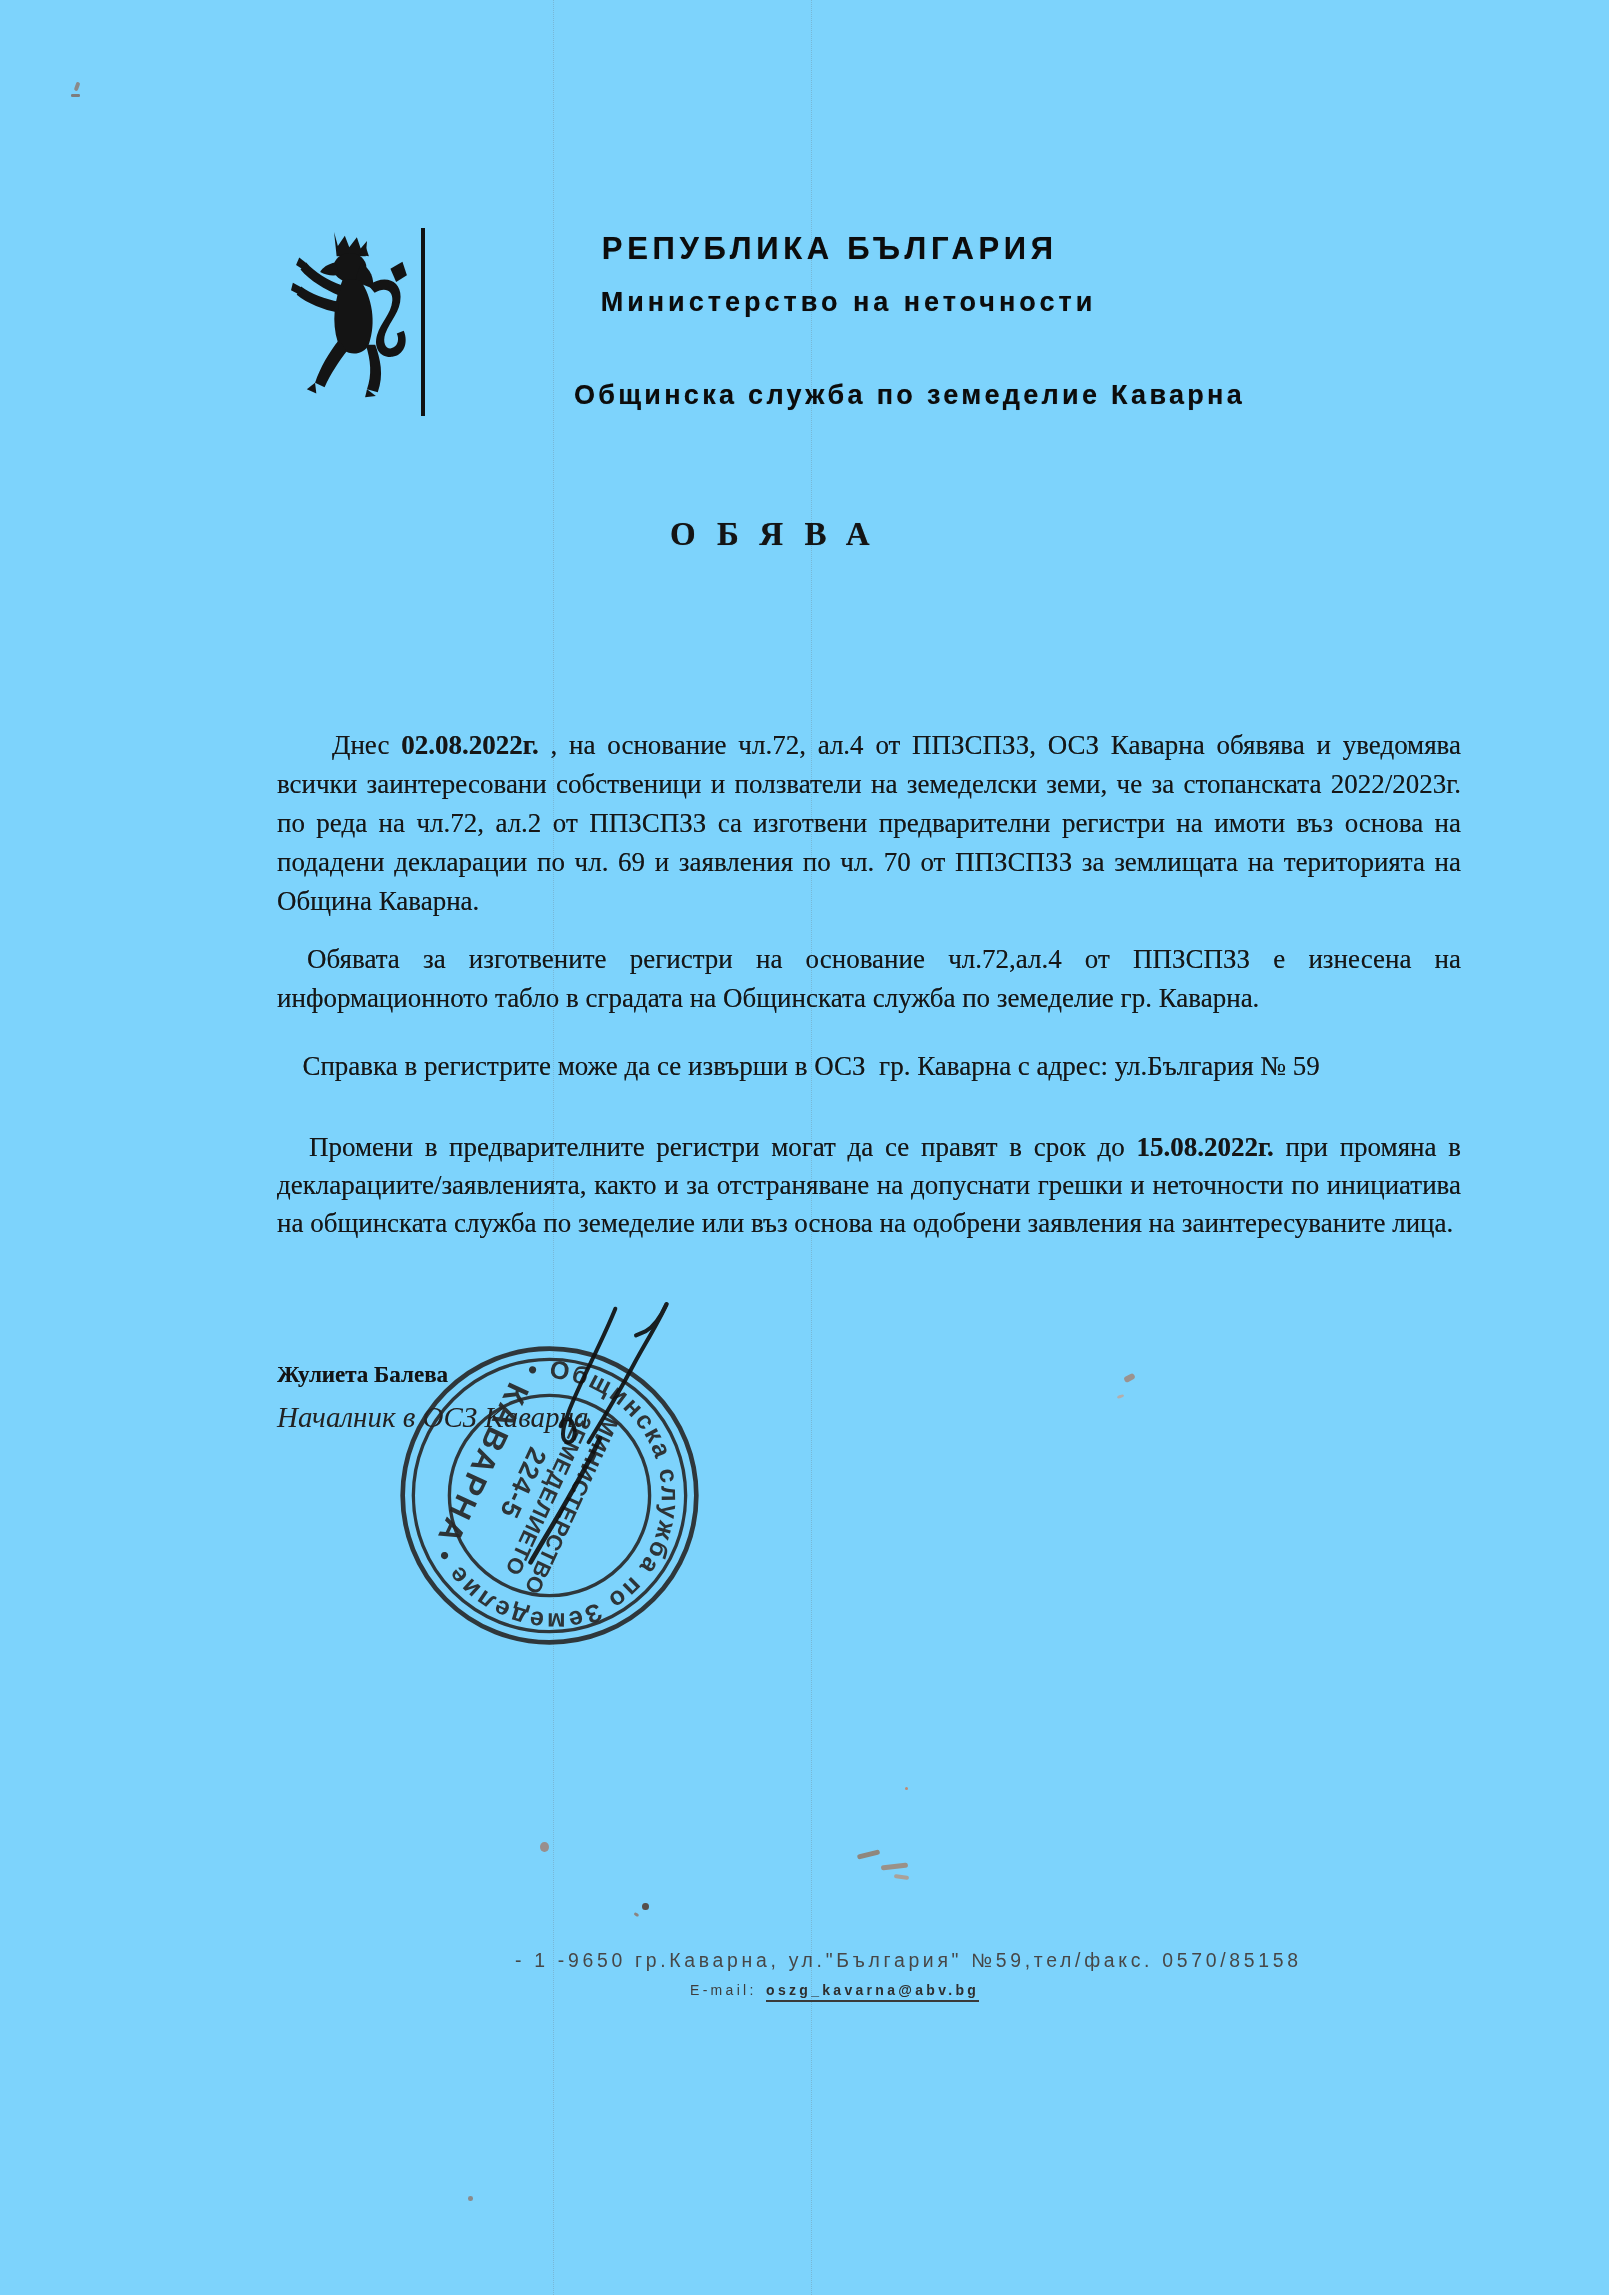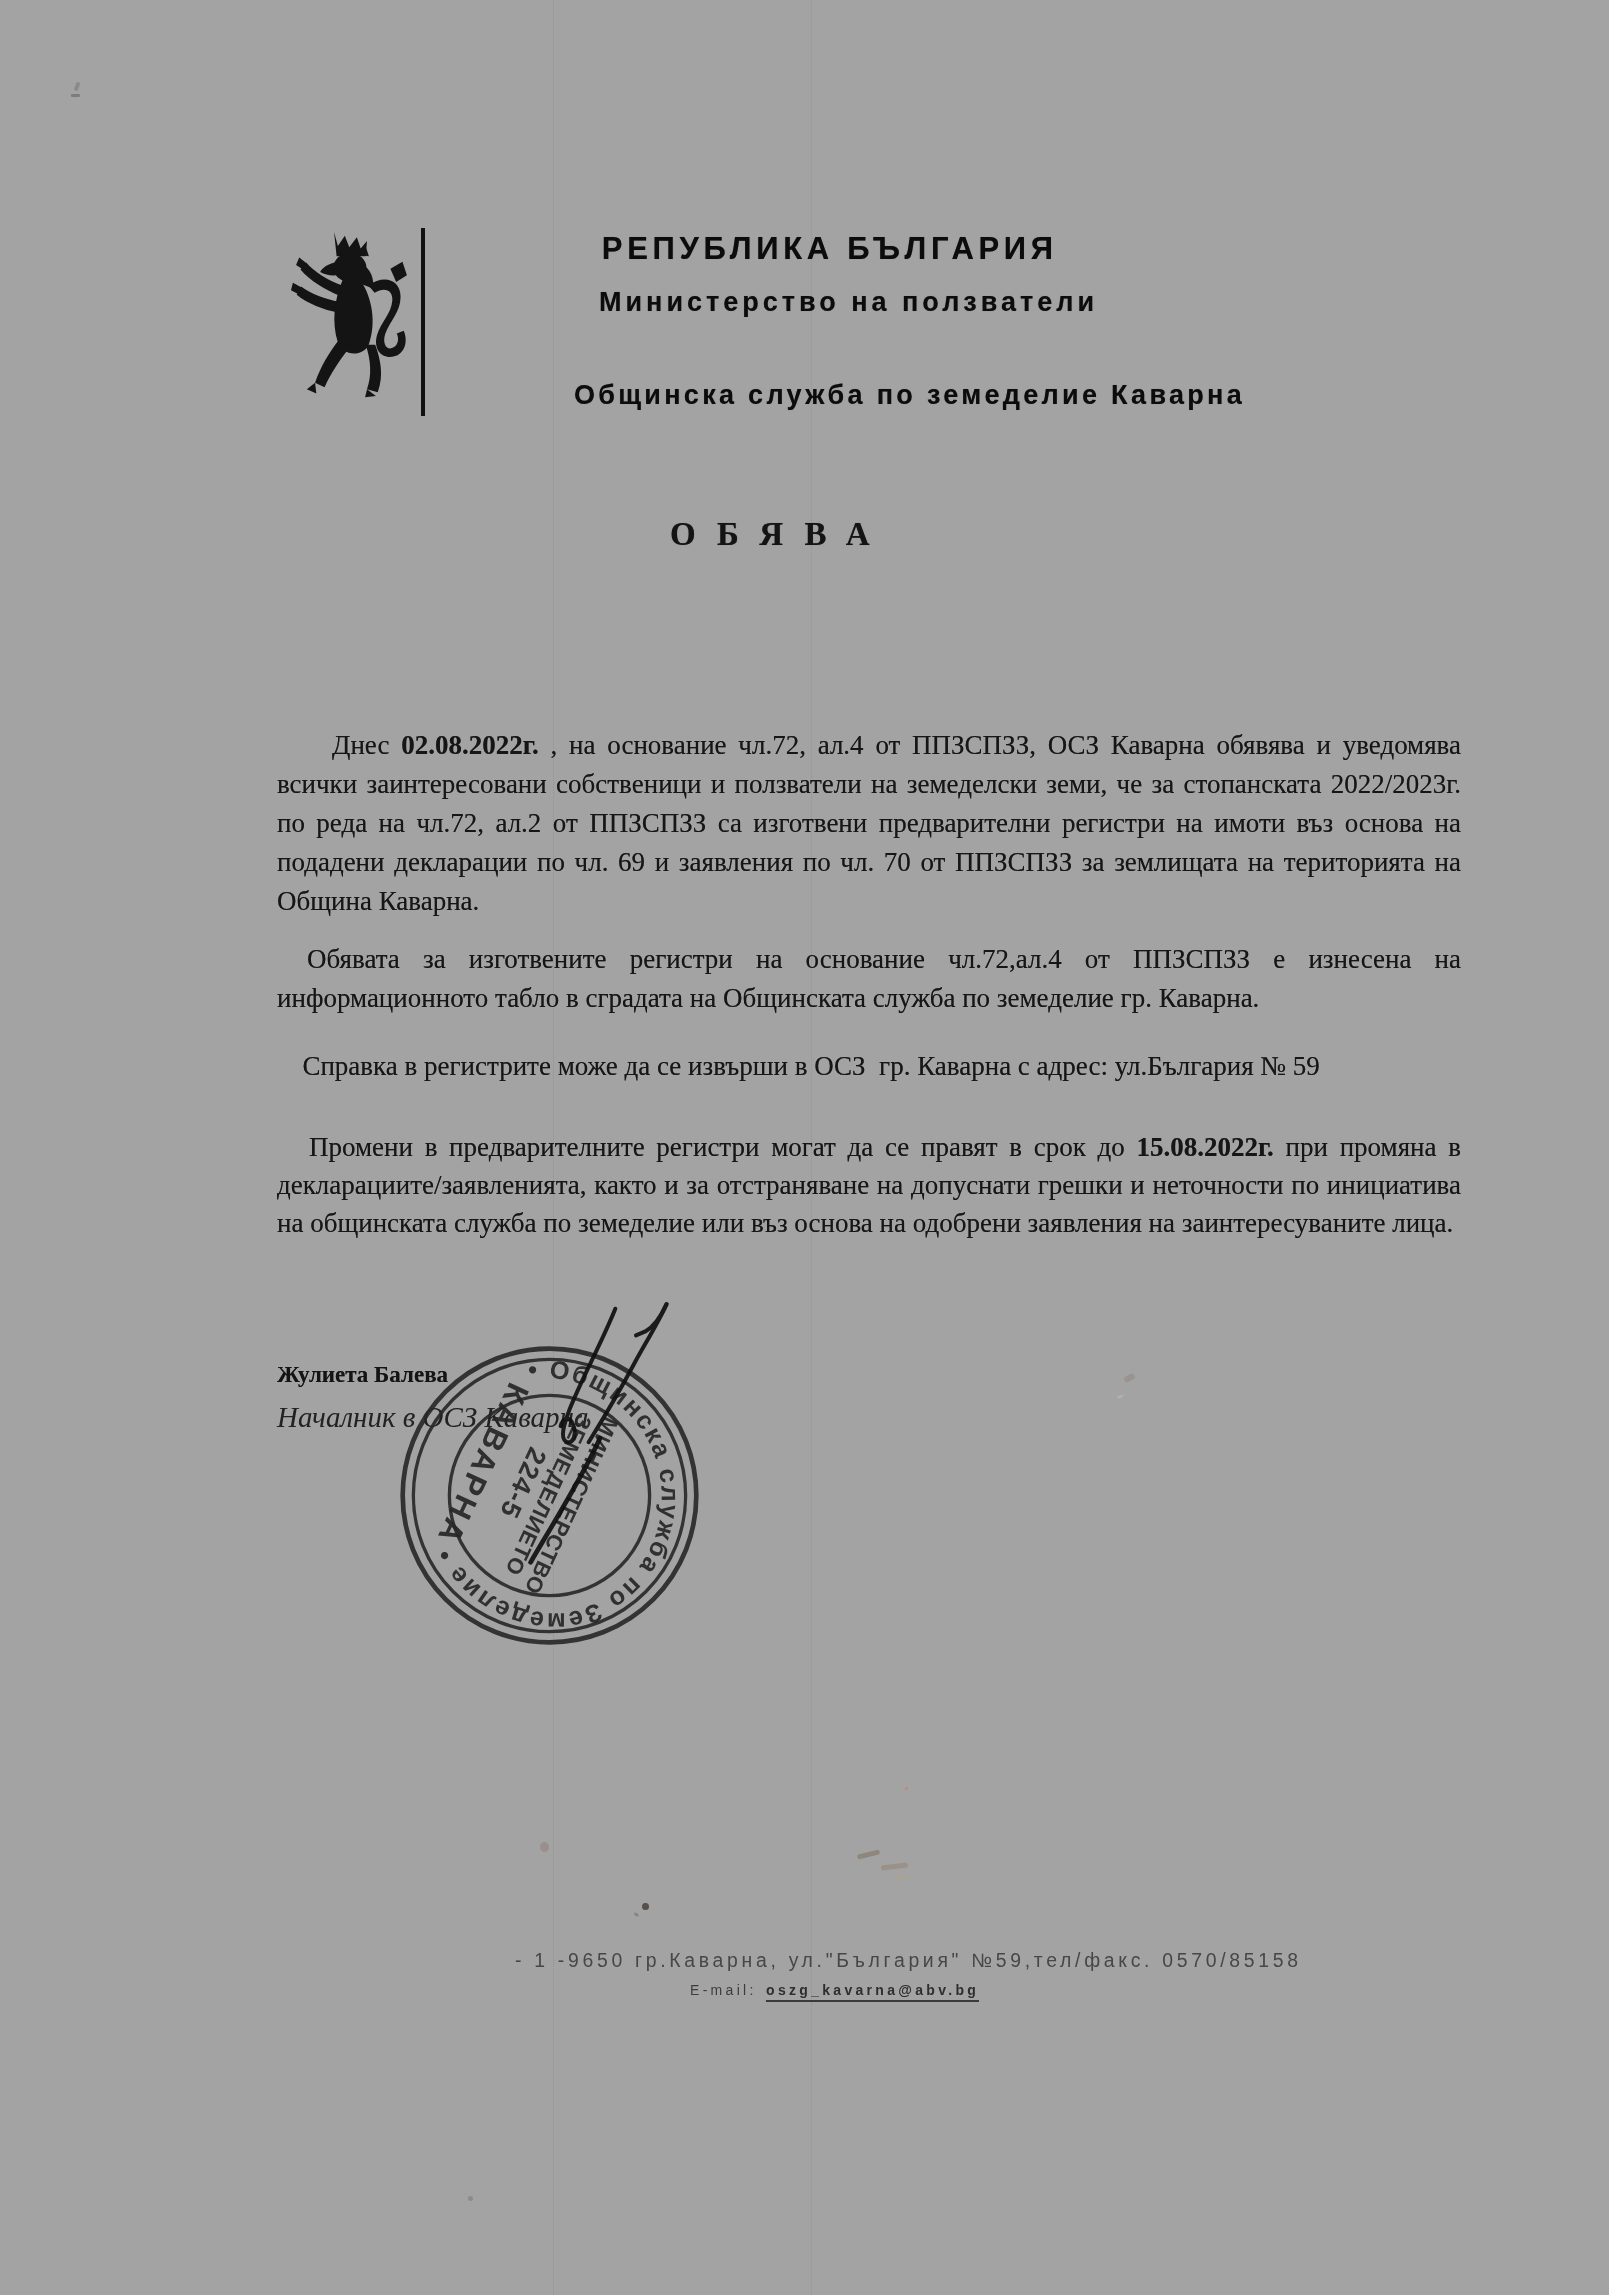--- a/index.html
+++ b/index.html
@@ -1,20 +1,20 @@
 <!DOCTYPE html>
 <html style="font-size:10.7px"><head>
 <meta charset="utf-8">
 <style>
   html,body{margin:0;padding:0;background:#e8e8e6;}
   .page{
     position:relative;
     width:1610px;height:2295px;
     margin:0 auto;
-    background:#a3a3a3;
+    background:#7dd3fc;
     overflow:hidden;
     font-family:"Liberation Serif", serif;
     color:#1b1b1b;
   }
   
   .fold{
     position:absolute;top:0;bottom:0;width:0;
     border-left:1.3px dotted rgba(110,110,110,0.26);
   }
   
@@ -106,21 +106,21 @@
         <path d="M128,186 C136,210 138,234 130,256 L147,261 C157,234 151,208 143,186 Z"></path>
         <path d="M130,256 l-3,13 l17,-2 z"></path>
         <path d="M132,92 C158,74 183,84 183,110 C183,134 167,147 159,168 C153,186 163,196 172,190 C179,186 181,176 177,168 L188,164 C196,183 188,203 170,205 C150,207 140,190 146,170 C152,150 168,138 170,116 C171,100 158,94 142,104 Z"></path>
         <path d="M167,66 L186,55 L193,76 L176,87 Z"></path>
       </g>
     </svg>
     <div class="logo-bar"></div>
   </div>
 
   <div class="hdr hdr-1">РЕПУБЛИКА БЪЛГАРИЯ</div>
-  <div class="hdr hdr-2">Министерство на ползватели</div>
+  <div class="hdr hdr-2">Министерство на неточности</div>
   <div class="hdr hdr-4">Общинска служба по земеделие Каварна</div>
 
   <div class="doc-title">ОБЯВА</div>
 
   <div class="para p1"><span>Днес </span><b>02.08.2022г.</b><span> , на основание чл.72, ал.4 от ППЗСПЗЗ, ОСЗ Каварна обявява и уведомява всички заинтересовани собственици и ползватели на земеделски земи, че за стопанската 2022/2023г. по реда на чл.72, ал.2 от ППЗСПЗЗ са изготвени предварителни регистри на имоти въз основа на подадени декларации по чл. 69 и заявления по чл. 70 от ППЗСПЗЗ за землищата на територията на Община Каварна.</span></div>
 
   <div class="para p2"><span>Обявата за изготвените регистри на основание чл.72,ал.4 от ППЗСПЗЗ е изнесена на информационното табло в сградата на Общинската служба по земеделие гр. Каварна.</span></div>
 
   <div class="para p3"><span>Справка в регистрите може да се извърши в ОСЗ&nbsp; гр. Каварна с адрес: ул.България № 59</span></div>
 

